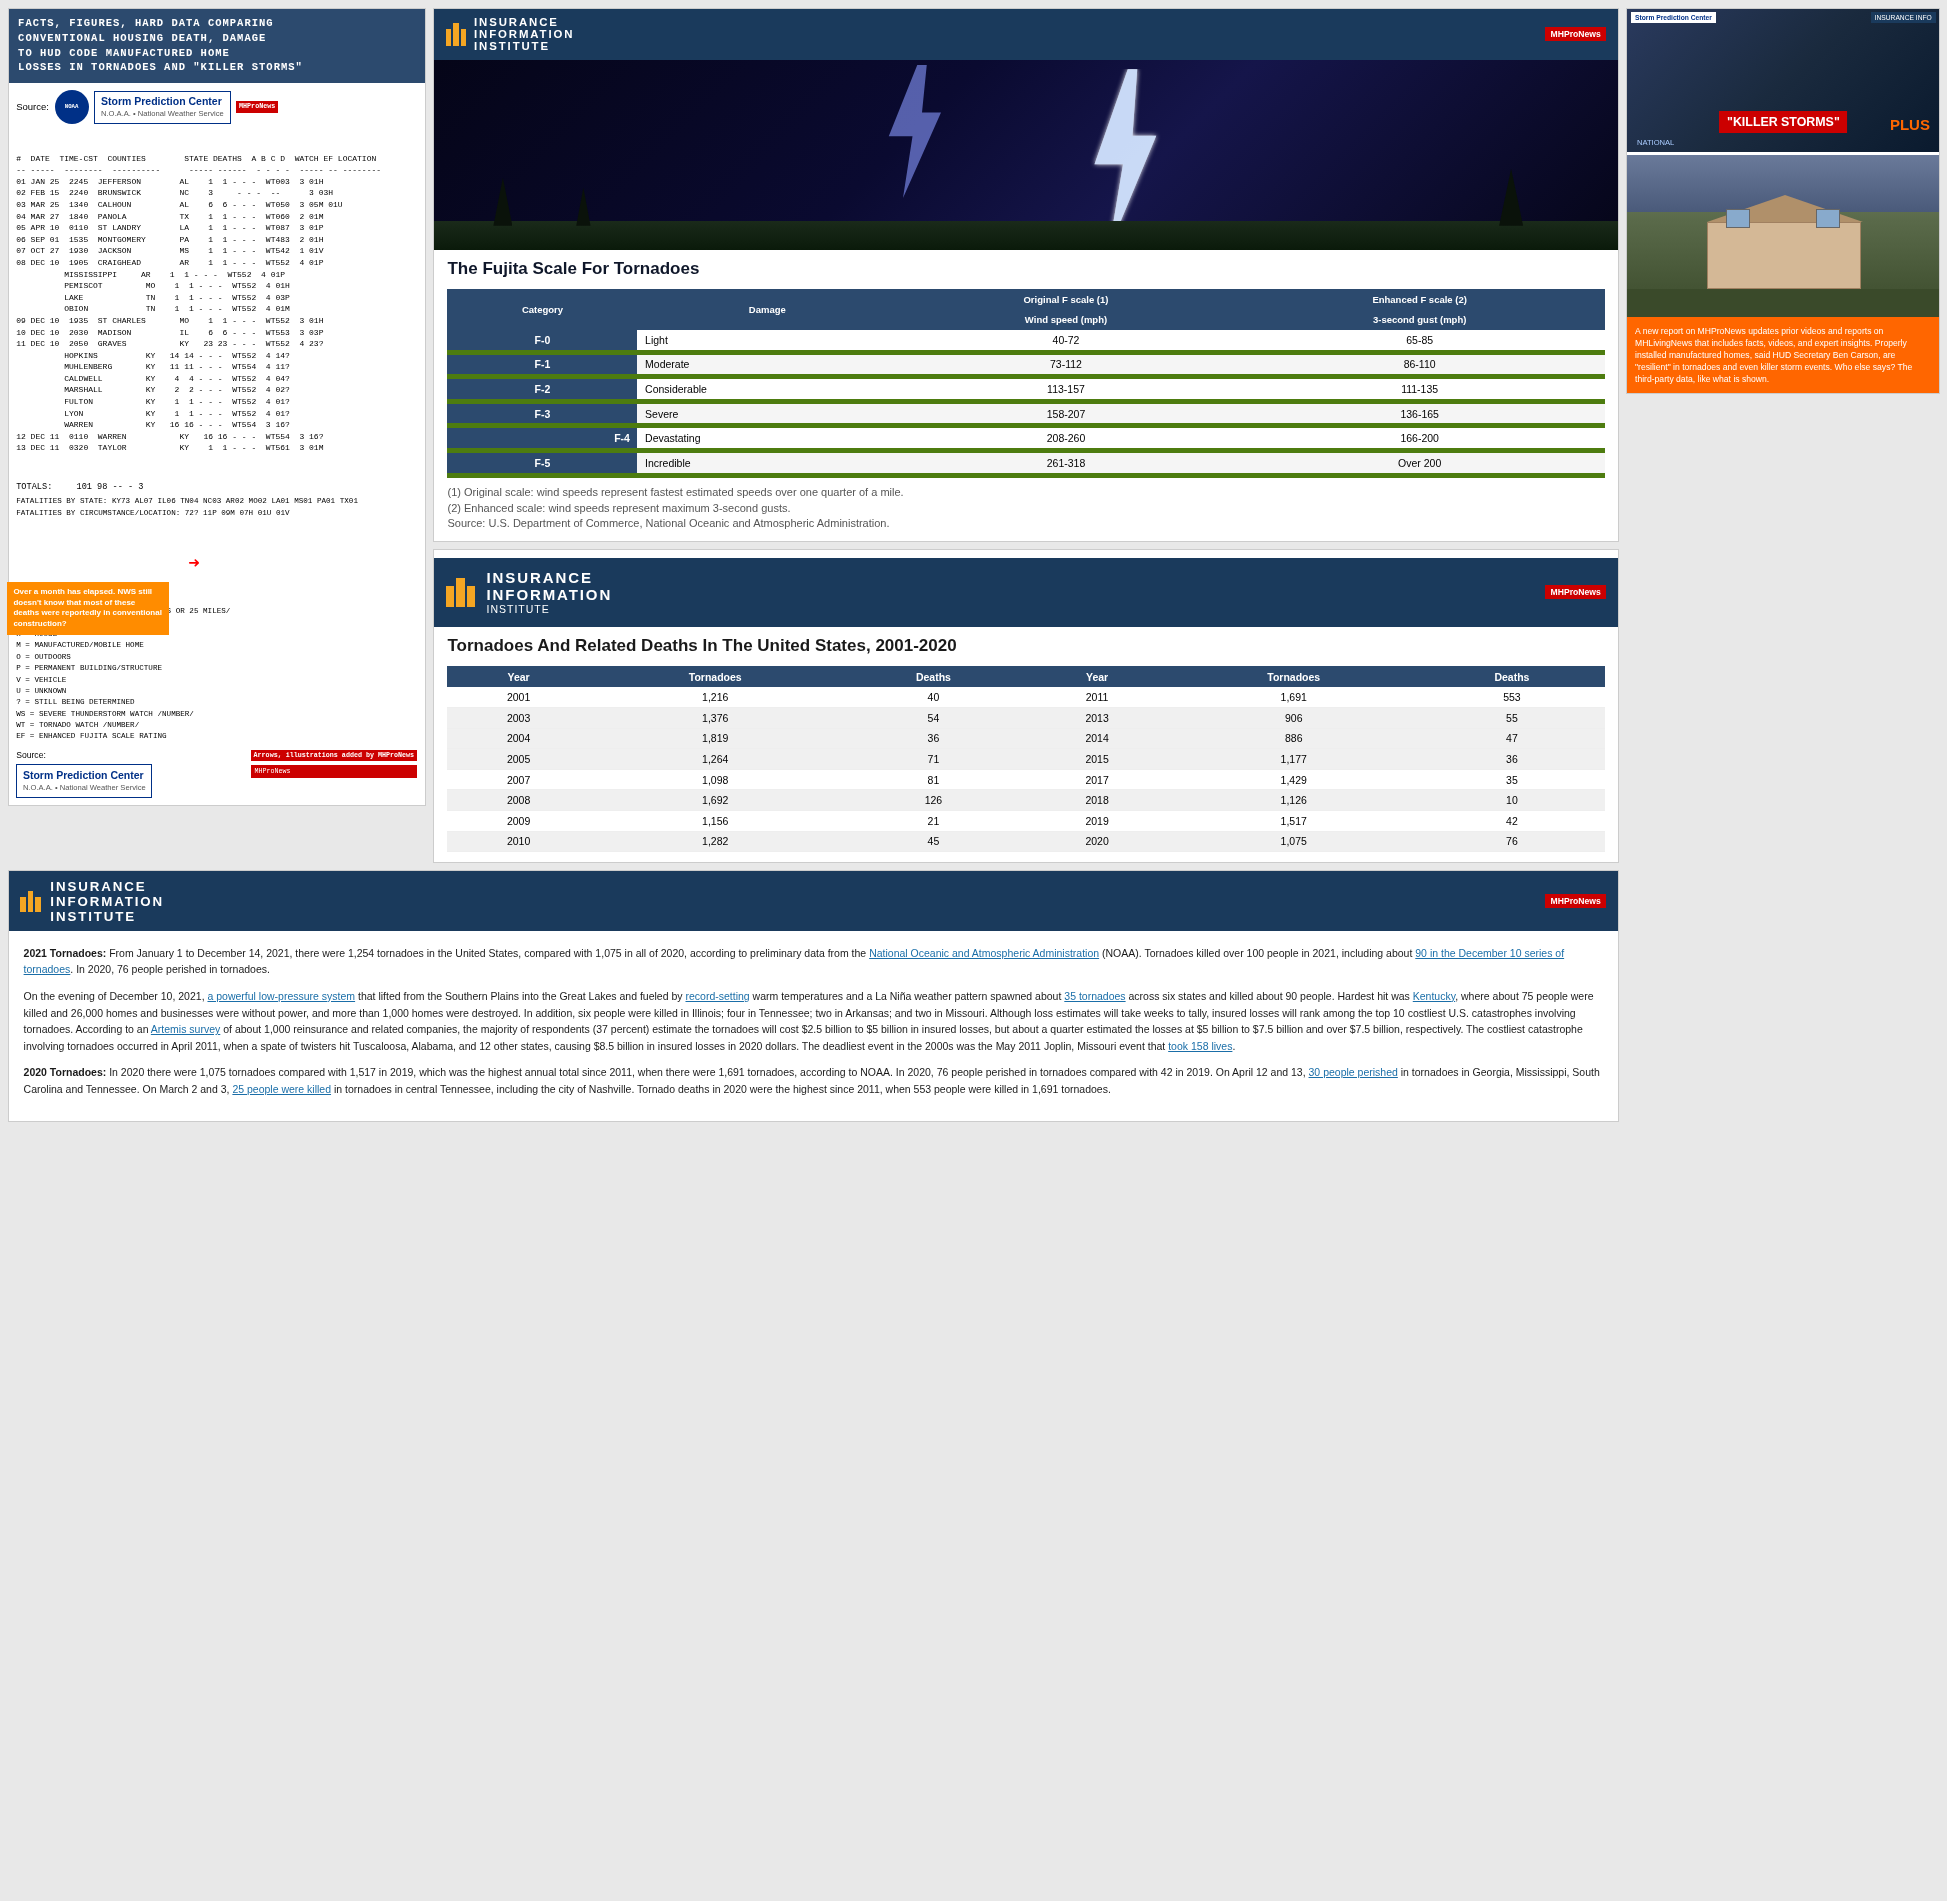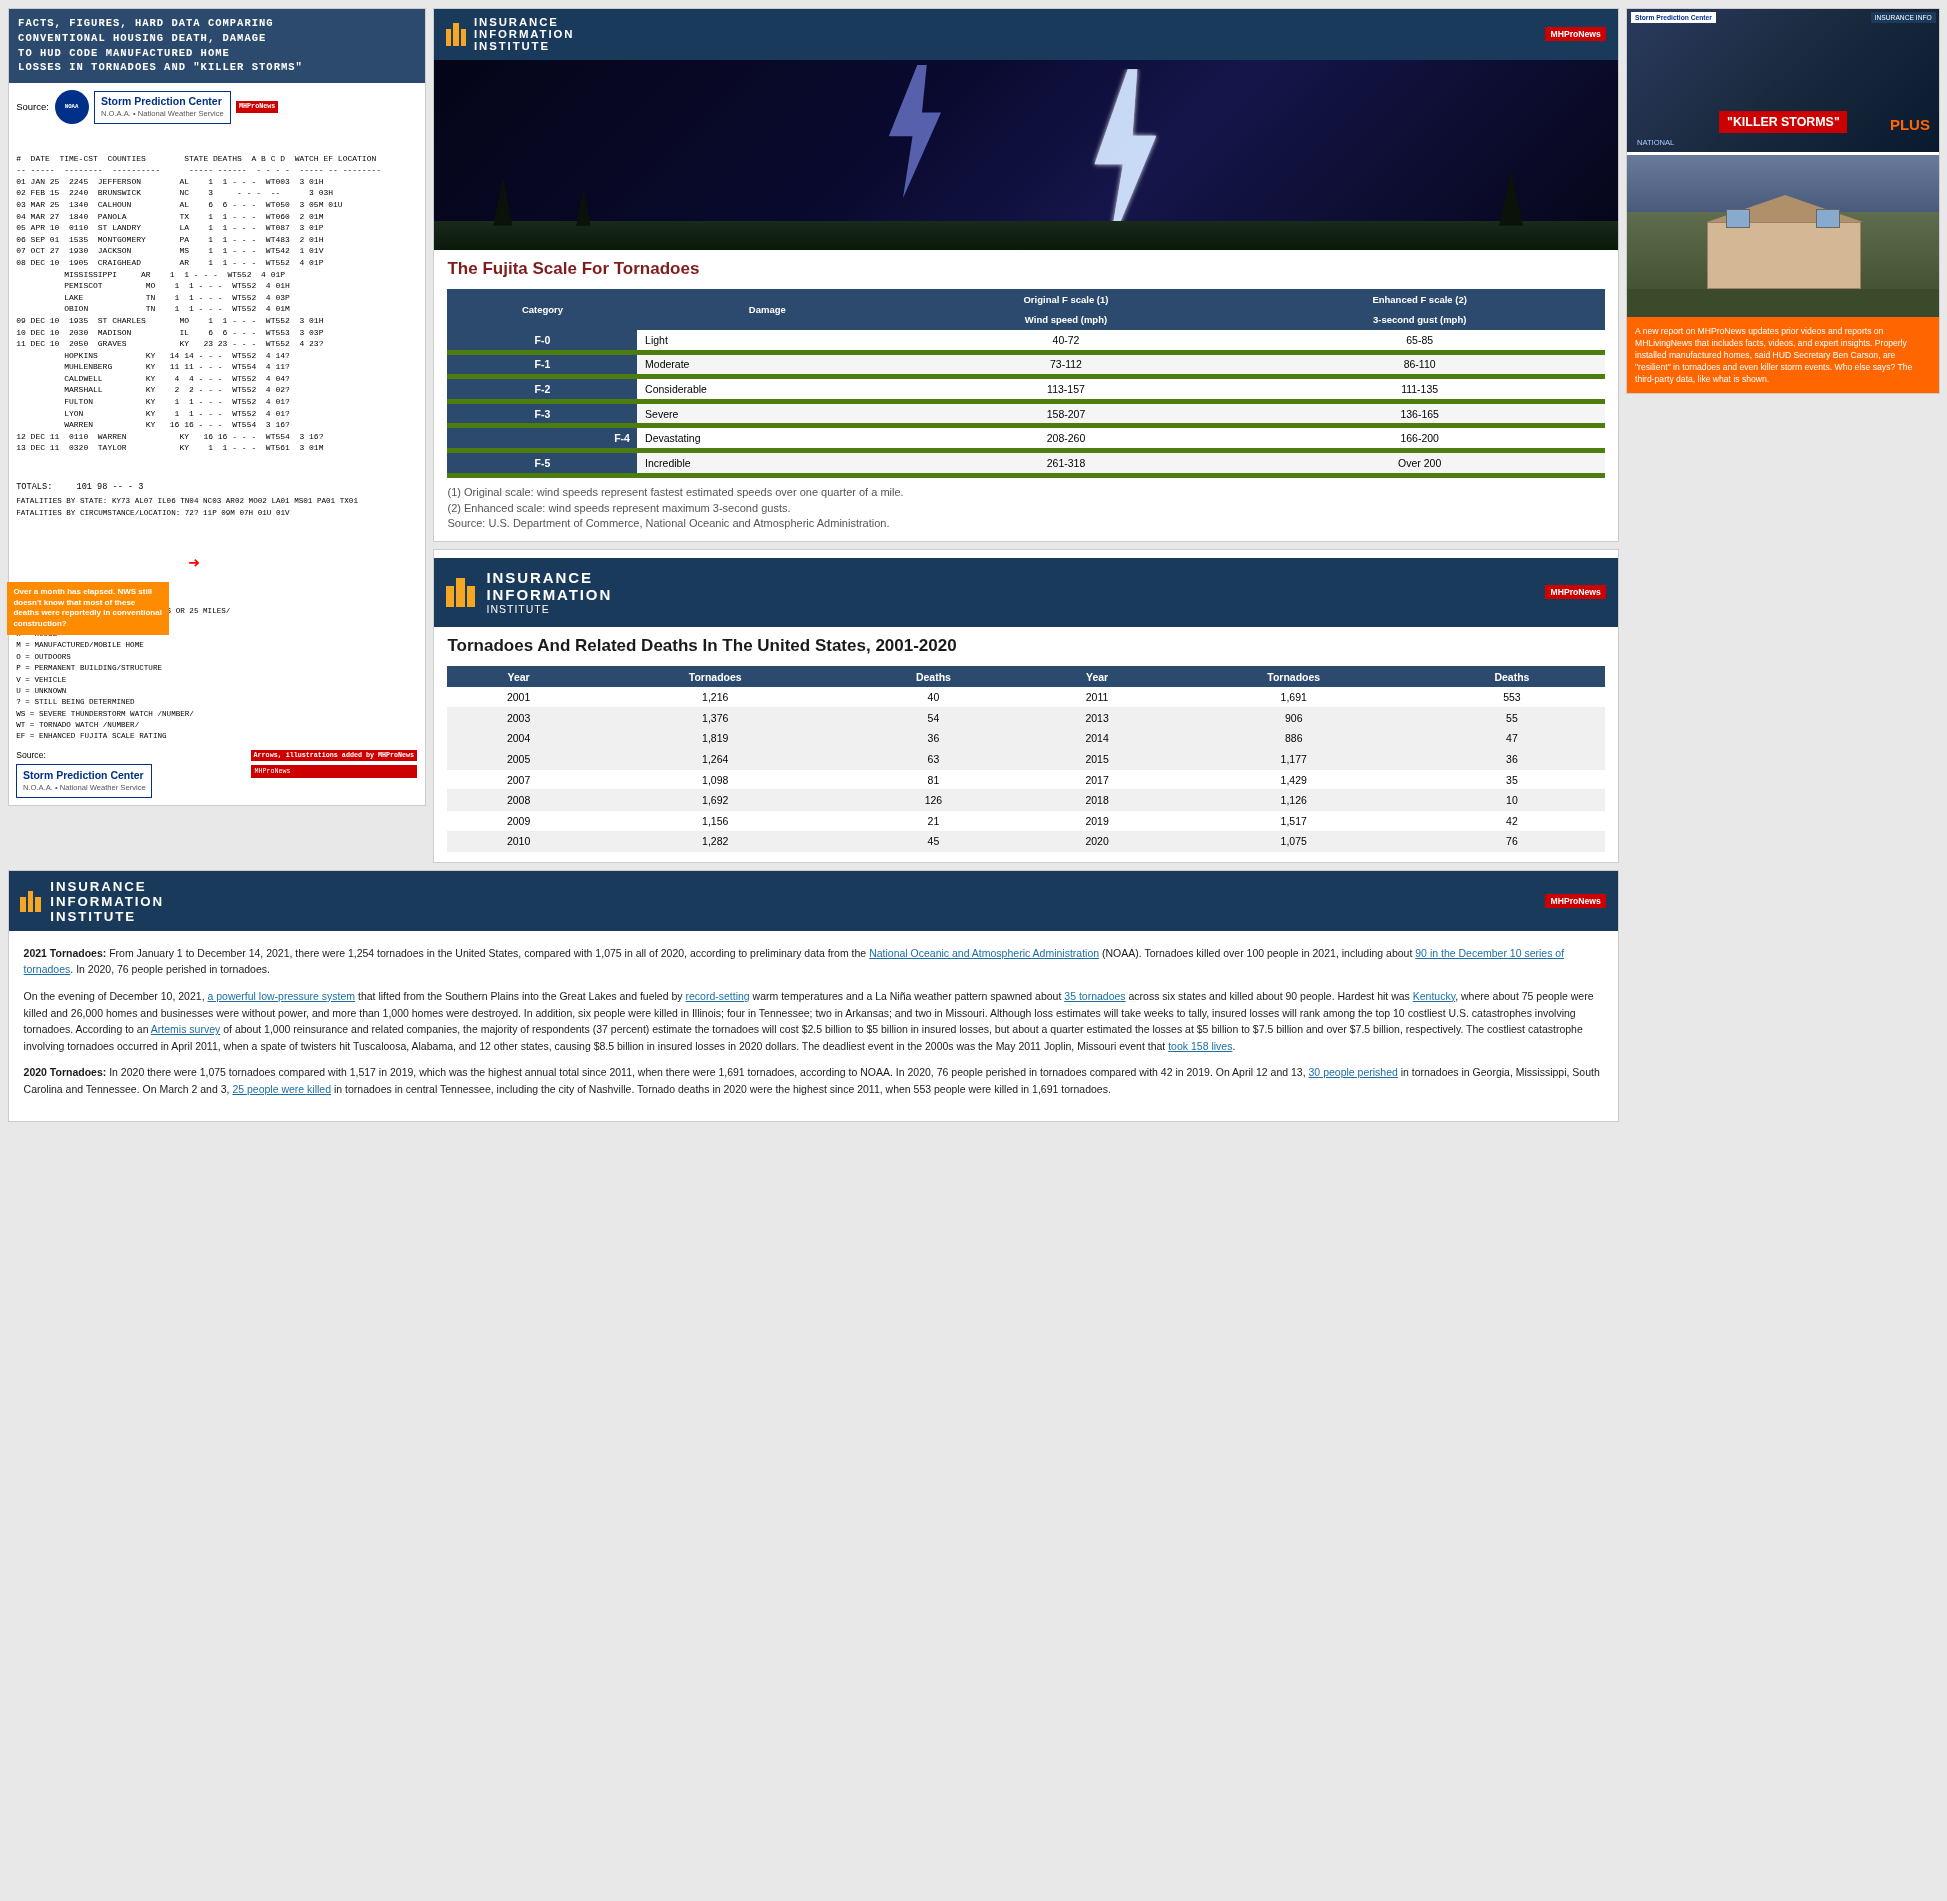--- a/index.html
+++ b/index.html
@@ -108,21 +108,21 @@
       overflow: hidden;
     }
 
     .fujita-section {
       padding: 9.5px 13.3px;
     }
 
     .fujita-title {
       font-size: 17px;
       font-weight: bold;
-      color: #7f1d1d;
+      color: #0f172a;
       margin-bottom: 9.5px;
     }
 
     .fujita-table {
       width: 100%;
       border-collapse: collapse;
       font-size: 10.5px;
     }
 
     .fujita-table th {
@@ -576,21 +576,21 @@
         <td style="background:#f0f0f0;">2004</td>
         <td style="background:#f0f0f0;">1,819</td>
         <td style="background:#f0f0f0;">36</td>
         <td style="background:#f0f0f0;">2014</td>
         <td style="background:#f0f0f0;">886</td>
         <td style="background:#f0f0f0;">47</td>
       </tr>
               <tr>
         <td style="">2005</td>
         <td style="">1,264</td>
-        <td style="">63</td>
+        <td style="">71</td>
         <td style="">2015</td>
         <td style="">1,177</td>
         <td style="">36</td>
       </tr>
               <tr>
         <td style="">2007</td>
         <td style="">1,098</td>
         <td style="">81</td>
         <td style="">2017</td>
         <td style="">1,429</td>

